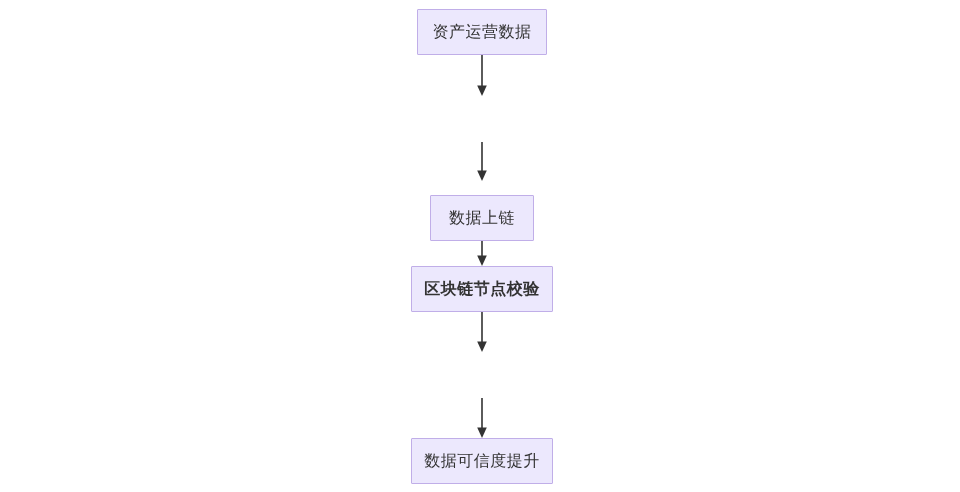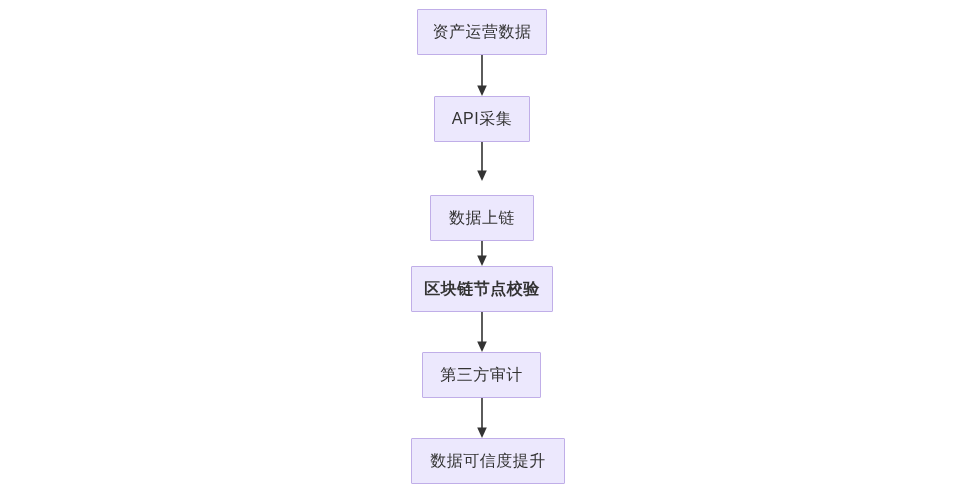--- a/index.html
+++ b/index.html
@@ -84,33 +84,27 @@
     <g>
       <line class="edge-path" x1="482" y1="398" x2="482" y2="431" style="stroke: rgb(51, 51, 51);"></line>
       <polygon class="edge-head" points="482,438 477.2,427.5 486.8,427.5" style="fill: rgb(51, 51, 51);"></polygon>
     </g>
   </svg>
 
   <div class="node" id="node-n1" style="left: 417px; top: 9px; width: 130px; height: 46px; background: rgb(236, 232, 253); border-color: rgb(192, 174, 232); color: rgb(51, 51, 51);">
     <span class="node-label">资产运营数据</span>
   </div>
 
-  <div class="node" id="node-n2" style="left: 434px; top: 96px; width: 96px; height: 46px; background: rgb(236, 232, 253); border-color: rgb(192, 174, 232); color: rgb(51, 51, 51);">
-    <span class="node-label">API采集</span>
-  </div>
 
   <div class="node" id="node-n3" style="left: 430px; top: 195px; width: 104px; height: 46px; background: rgb(236, 232, 253); border-color: rgb(192, 174, 232); color: rgb(51, 51, 51);">
     <span class="node-label">数据上链</span>
   </div>
 
   <div class="node" id="node-n4" style="left: 411px; top: 266px; width: 142px; height: 46px; background: rgb(236, 232, 253); border-color: rgb(192, 174, 232); color: rgb(51, 51, 51); font-weight: bold;">
     <span class="node-label">区块链节点校验</span>
   </div>
 
-  <div class="node" id="node-n5" style="left: 422px; top: 352px; width: 119px; height: 46px; background: rgb(236, 232, 253); border-color: rgb(192, 174, 232); color: rgb(51, 51, 51);">
-    <span class="node-label">第三方审计</span>
-  </div>
 
-  <div class="node" id="node-n6" style="left: 411px; top: 438px; width: 154px; height: 46px; background: rgb(236, 232, 253); border-color: rgb(192, 174, 232); color: rgb(51, 51, 51);">
+  <div class="node" id="node-n6" style="left: 411px; top: 438px; width: 142px; height: 46px; background: rgb(236, 232, 253); border-color: rgb(192, 174, 232); color: rgb(51, 51, 51);">
     <span class="node-label">数据可信度提升</span>
   </div>
 
 </div>
 
 </body></html>

